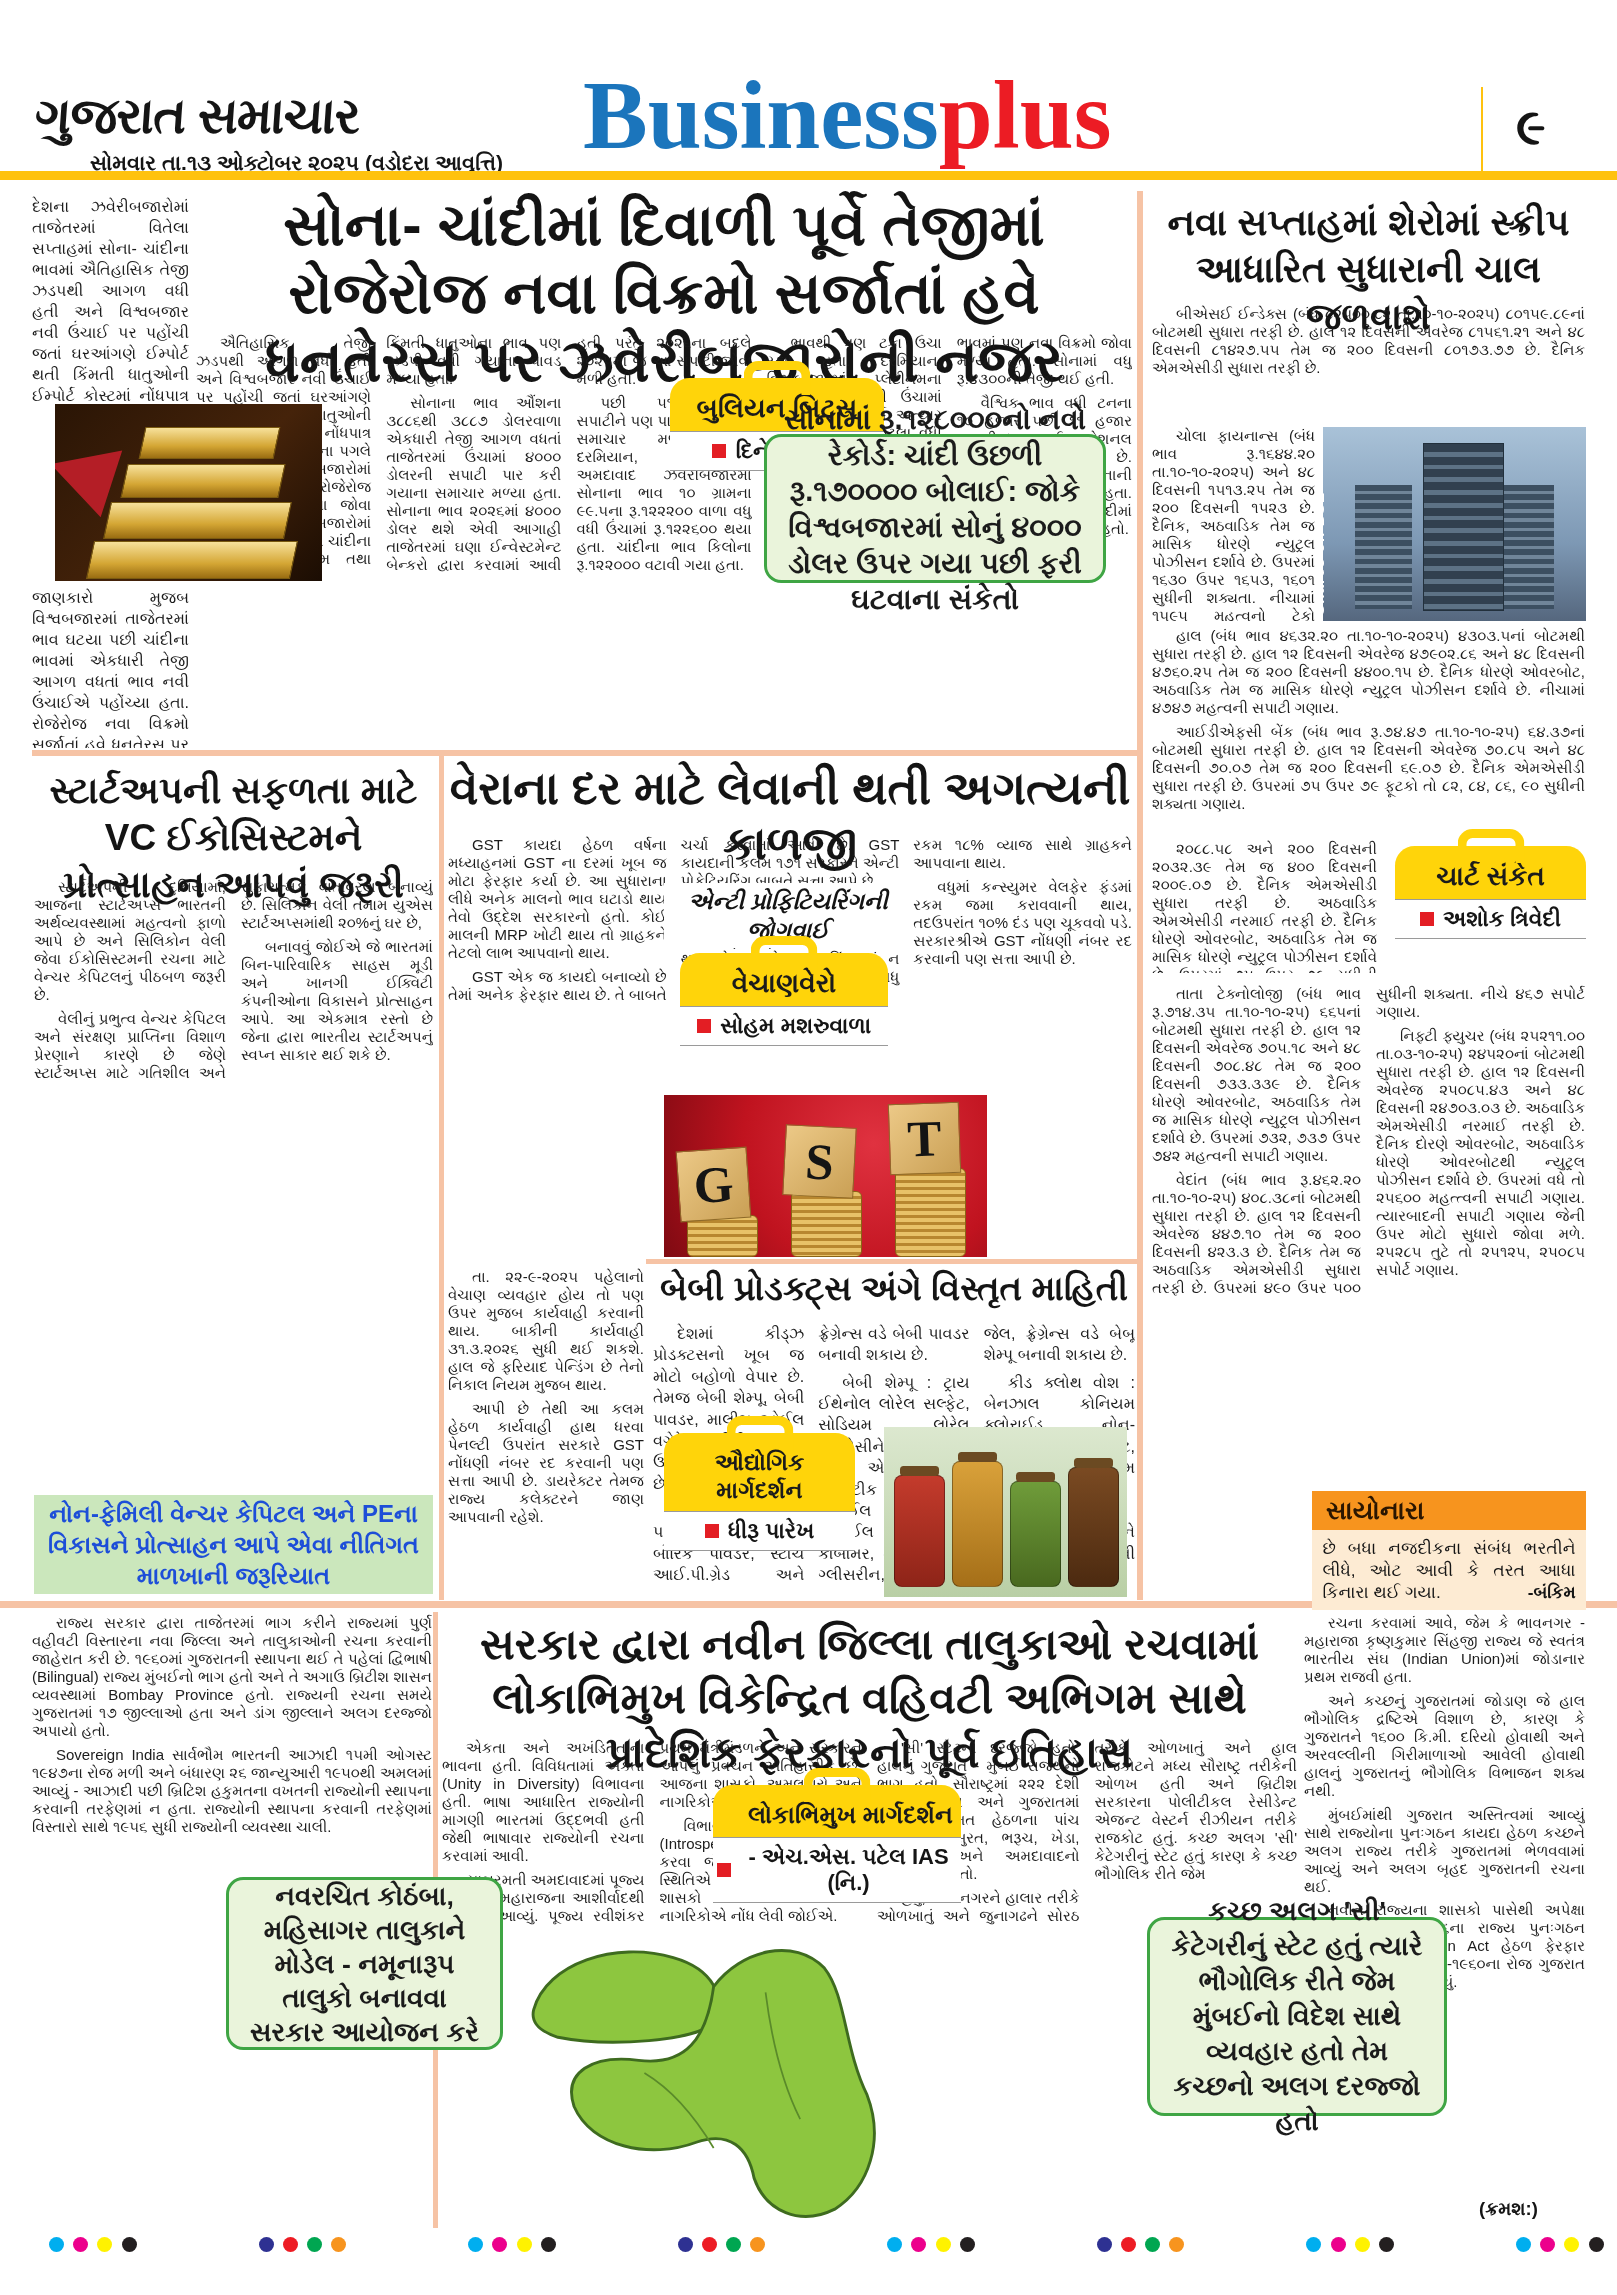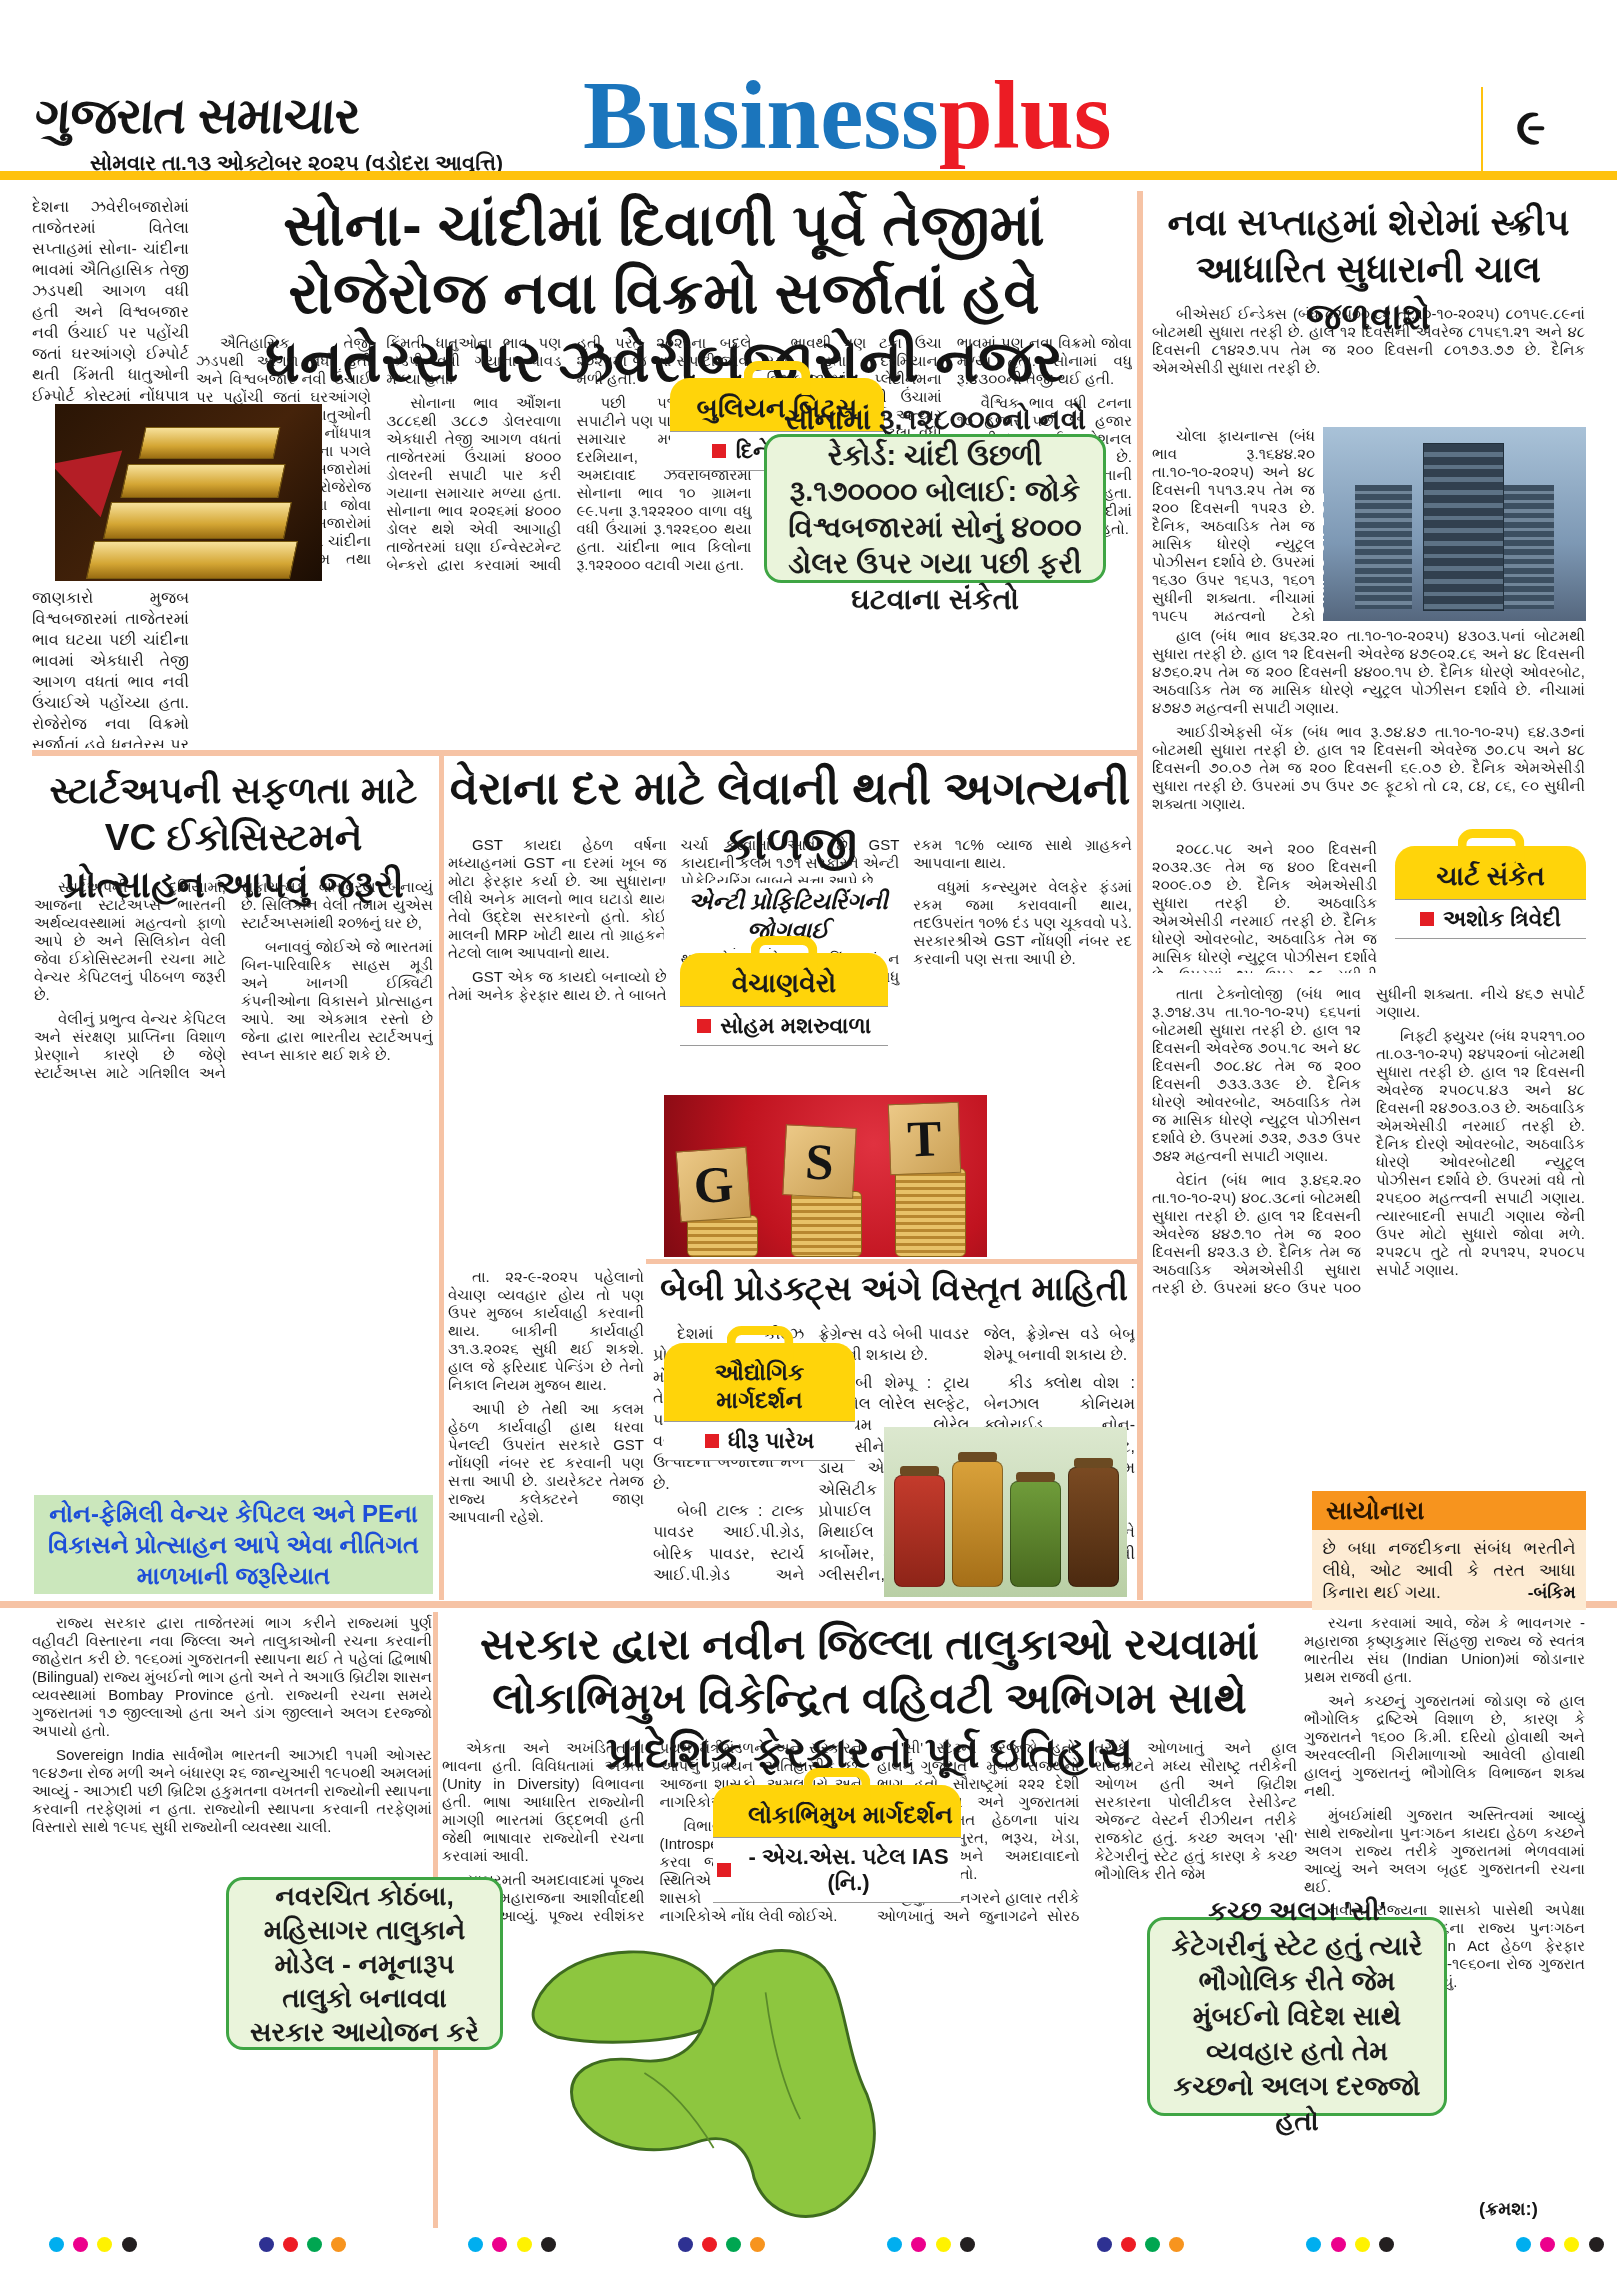--- a/index.html
+++ b/index.html
@@ -203,21 +203,21 @@
   </div>
 
   <div class="abs hl" style="left:653px;top:1268px;width:482px;font-size:34px;line-height:40px;">બેબી પ્રોડક્ટ્સ અંગે વિસ્તૃત માહિતી</div>
   <div class="abs bt cols3" style="left:653px;top:1323px;width:482px;height:276px;font-size:16px;line-height:21.4px;">
     <p>દેશમાં કીડ્ઝ પ્રોડક્ટસનો ખૂબ જ મોટો બહોળો વેપાર છે. તેમજ બેબી શેમ્પૂ, બેબી પાવડર, માલીશ ઓઈલ વગેરે જાણીતી બ્રાન્ડના ઉત્પાદનો બજારમાં મળે છે.</p>
     <p>બેબી ટાલ્ક : ટાલ્ક પાવડર આઈ.પી.ગ્રેડ, બોરિક પાવડર, સ્ટાર્ચ આઈ.પી.ગ્રેડ અને ફ્રેગ્રેન્સ વડે બેબી પાવડર બનાવી શકાય છે.</p>
     <p>બેબી શેમ્પૂ : ટ્રાય ઈથેનોલ લોરેલ સલ્ફેટ, સોડિયમ લોરેલ સરકોસીનેટ, ઈથીલીન ડાય એમાઈન ટેટ્રા એસિટીક એસિડ, પ્રોપાઈલ પેરાબીન, મિથાઈલ પેરાબીન, કાર્બોમર, ડી.એમ.વોટર, ગ્લીસરીન, એલોવેરા જેલ, ફ્રેગ્રેન્સ વડે બેબૂ શેમ્પૂ બનાવી શકાય છે.</p>
     <p>કીડ ક્લોથ વોશ : બેનઝાલ કોનિયમ ક્લોરાઈડ, નોન-આયોનિક ડીટરજન્ટ, ટેટ્રા સોડિયમ પાયરોફોસફેટ, ઈ.ડી.ટી.એ. ડી.એમ.વોટર અને ફ્રેગ્રેન્સ વડે બનાવી શકાય છે.</p>
 
   </div>
-  <div class="abs badge" style="left:664px;top:1343px;width:191px;">
+  <div class="abs badge" style="left:664px;top:1433px;width:191px;">
     <div class="case">
       <div class="btitle" style="font-size:23px;line-height:28px;">ઔદ્યોગિક માર્ગદર્શન</div>
     </div>
     <div class="strip">
       <span class="rsq"></span>
       <span>ધીરૂ પારેખ</span>
     </div>
   </div>
 
   <div class="abs photo jars-photo" style="left:884px;top:1427px;width:243px;height:170px;">

